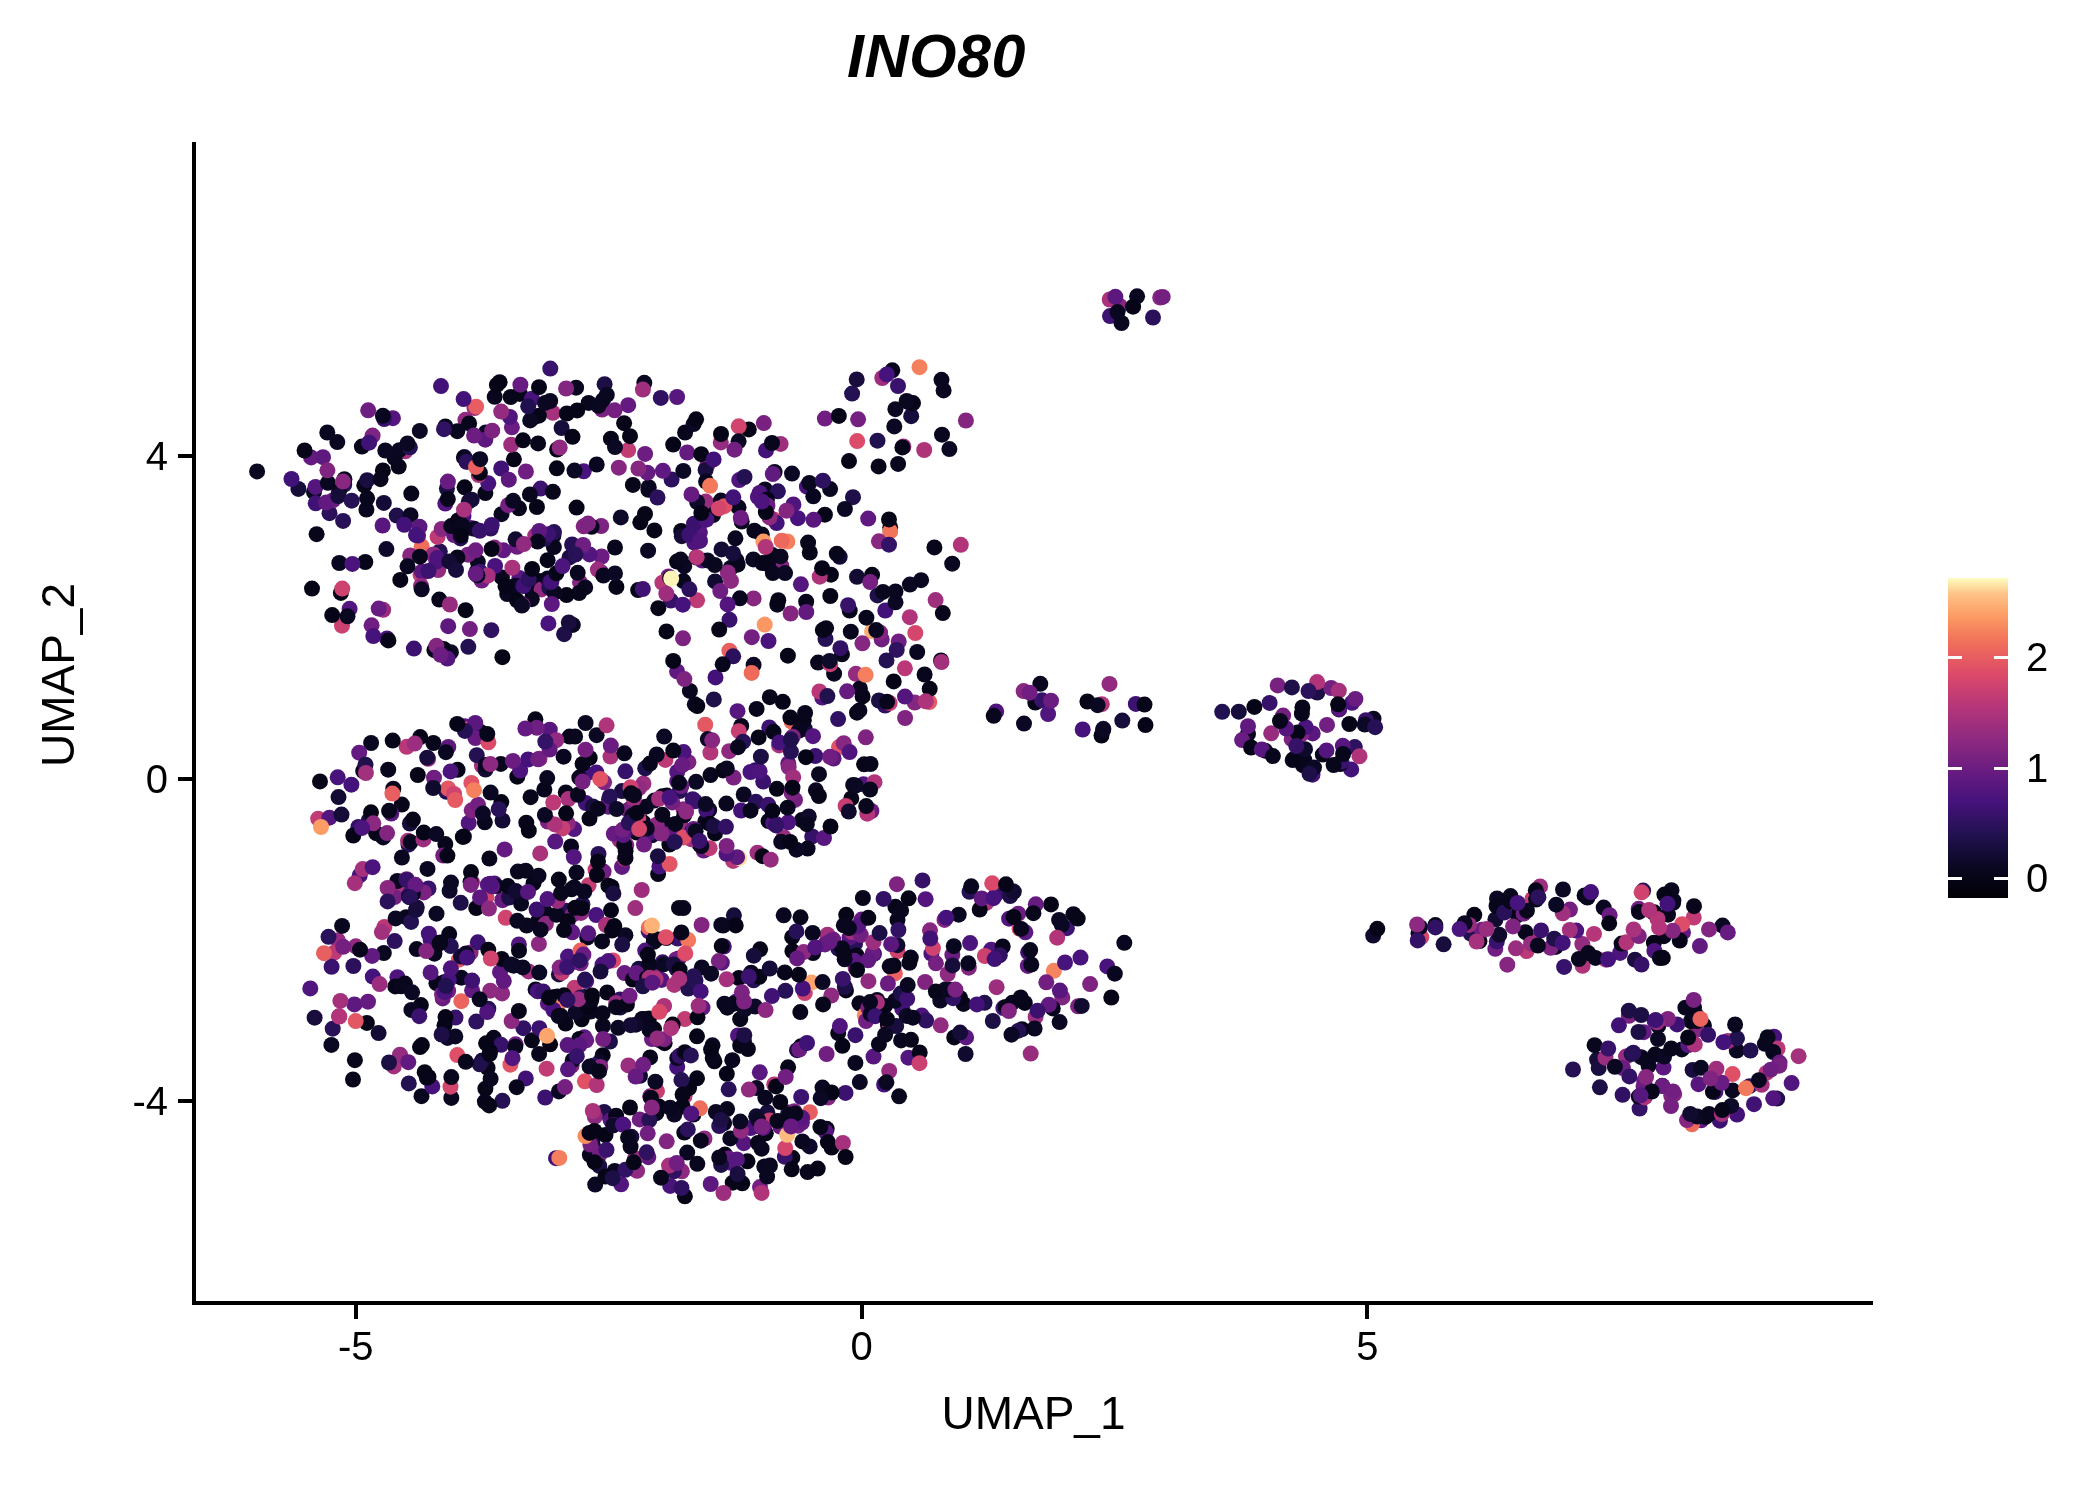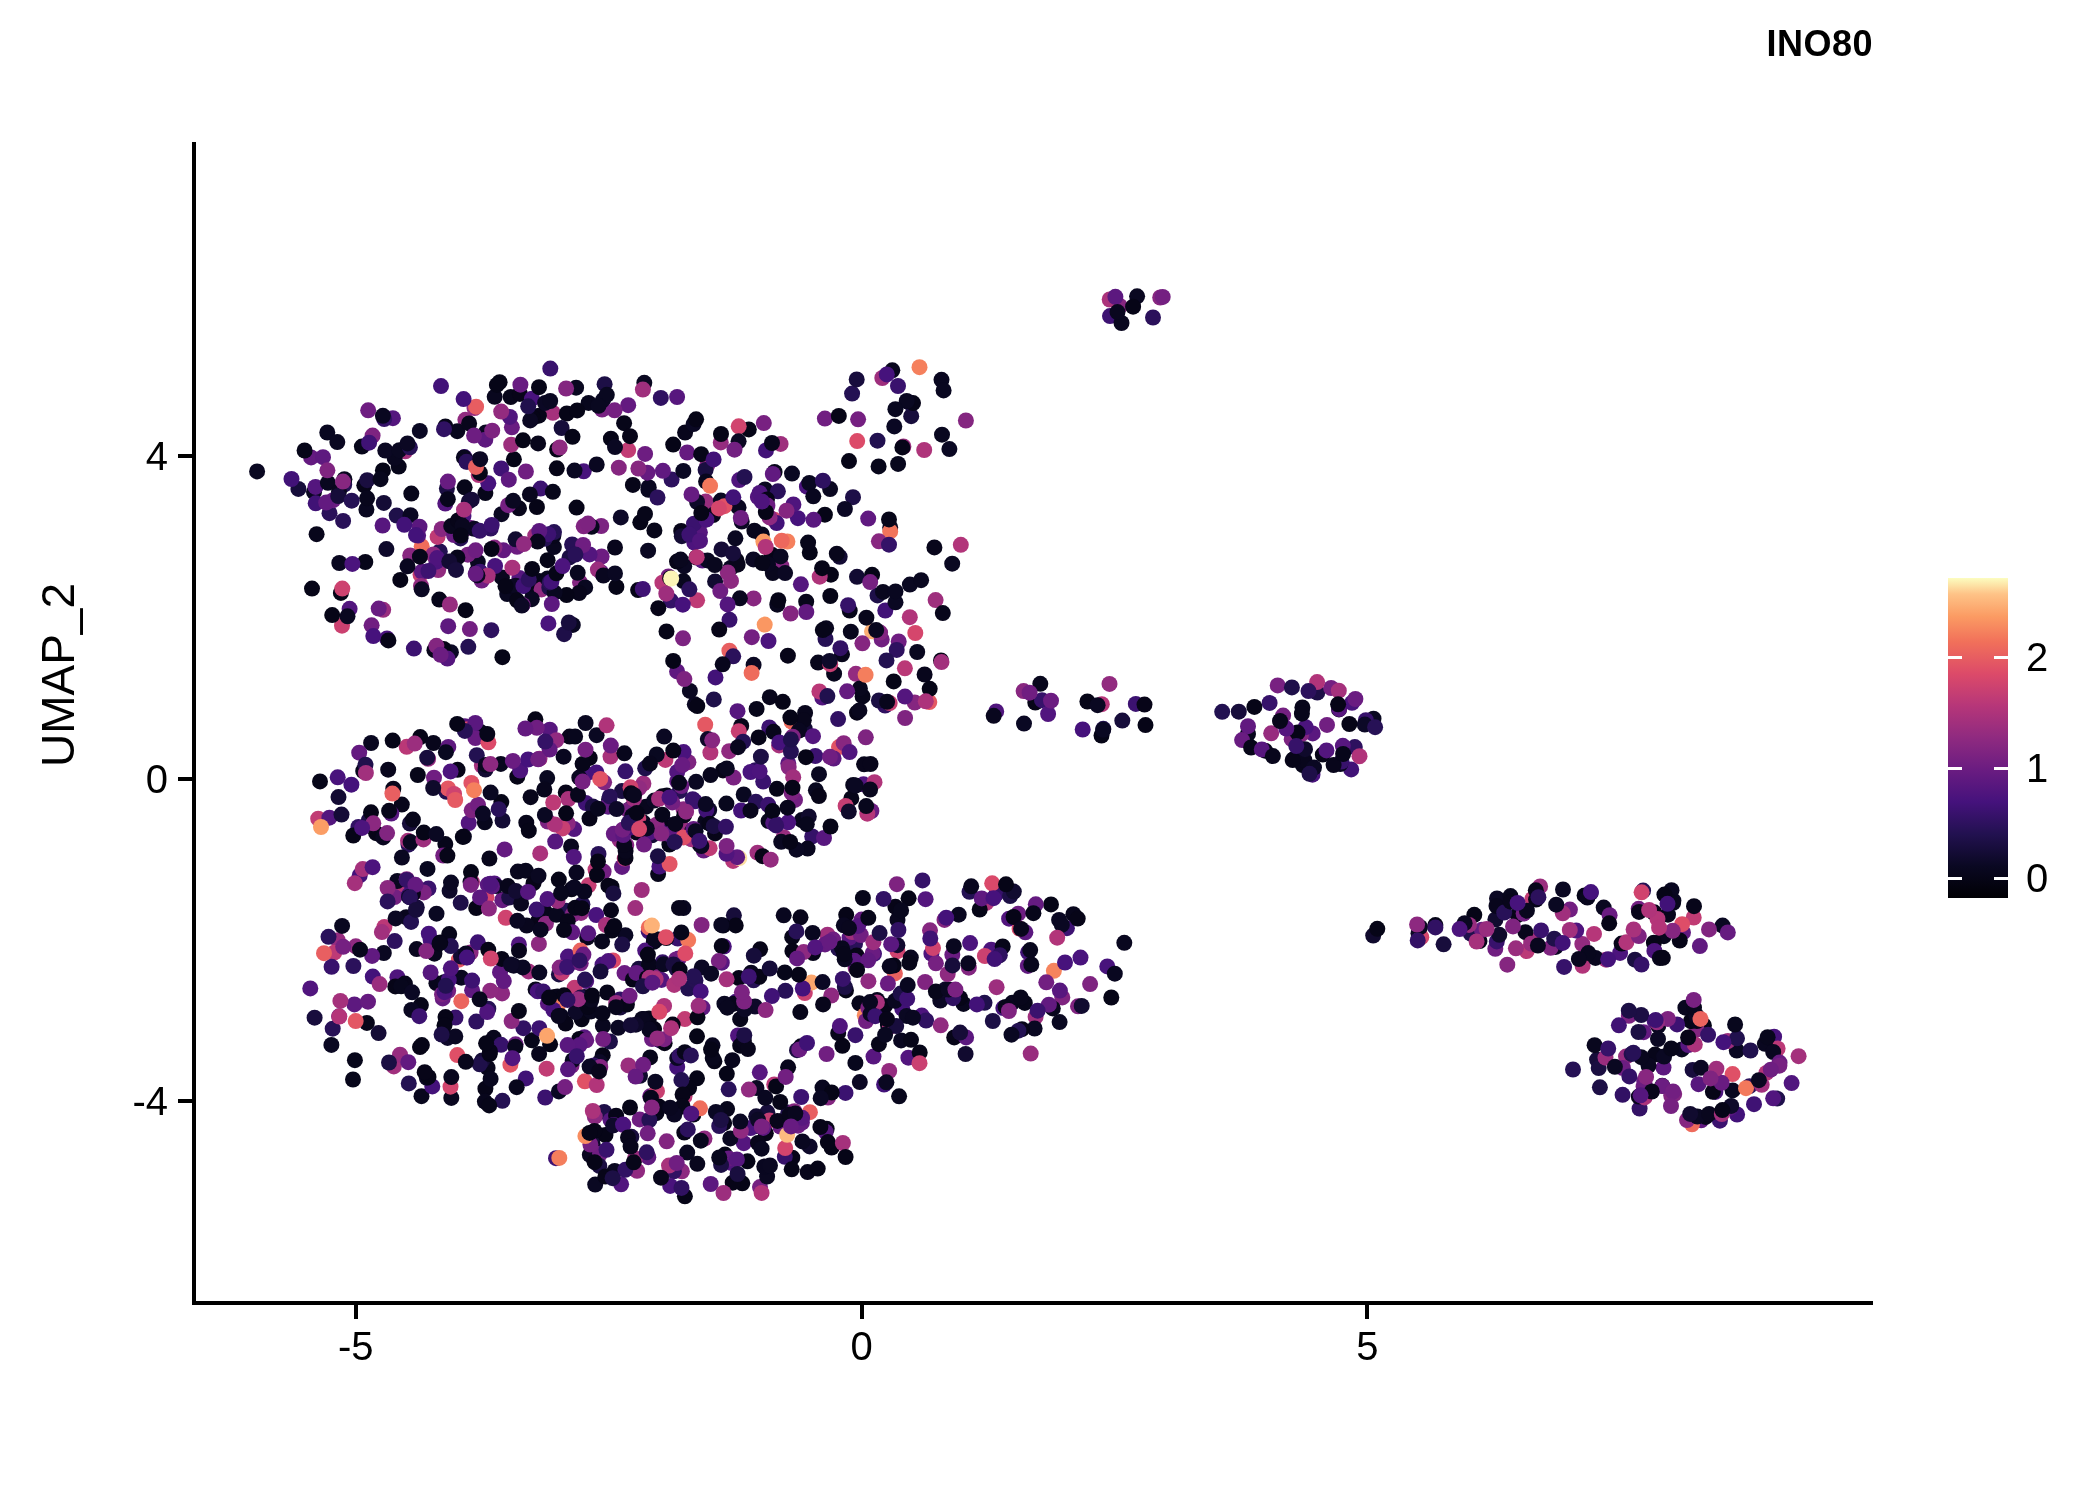--- a/index.html
+++ b/index.html
@@ -20,25 +20,26 @@
     left: 0;
     top: 0;
     width: 2100px;
     height: 1500px;
   }
   #plot-title {
     position: absolute;
     left: 0;
     top: 26px;
     width: 1873px;
-    text-align: right;
-    font-size: 36px;
+    text-align: center;
+    font-size: 61px;
     font-weight: bold;
     letter-spacing: 0.5px;
     line-height: 1;
+    font-style: italic;
   }
   #panel {
     position: absolute;
     left: 194px;
     top: 142px;
     width: 1679px;
     height: 1161px;
     background: #ffffff;
   }
   #scatter-canvas {
@@ -2195,20 +2196,21 @@
   <div id="x-axis-ticks">
       <div class="tick-mark tick-x" style="left: 353.831px;"></div>
       <div class="tick-label tick-label-x" style="left: 255.831px; width: 200px;">-5</div>
       <div class="tick-mark tick-x" style="left: 859.554px;"></div>
       <div class="tick-label tick-label-x" style="left: 761.554px; width: 200px;">0</div>
       <div class="tick-mark tick-x" style="left: 1365.28px;"></div>
       <div class="tick-label tick-label-x" style="left: 1267.28px; width: 200px;">5</div>
     </div>
 
   <div id="y-axis-title">UMAP_2</div>
+  <div id="x-axis-title">UMAP_1</div>
 
   <div id="legend">
     <svg id="legend-bar" width="60" height="320">
         <defs>
           <linearGradient id="magmaGrad" x1="0" y1="1" x2="0" y2="0">
             <stop offset="0%" stop-color="#000004"></stop>
             <stop offset="10%" stop-color="#0a0822"></stop>
             <stop offset="20%" stop-color="#221150"></stop>
             <stop offset="30%" stop-color="#45127c"></stop>
             <stop offset="40%" stop-color="#6a1c81"></stop>

